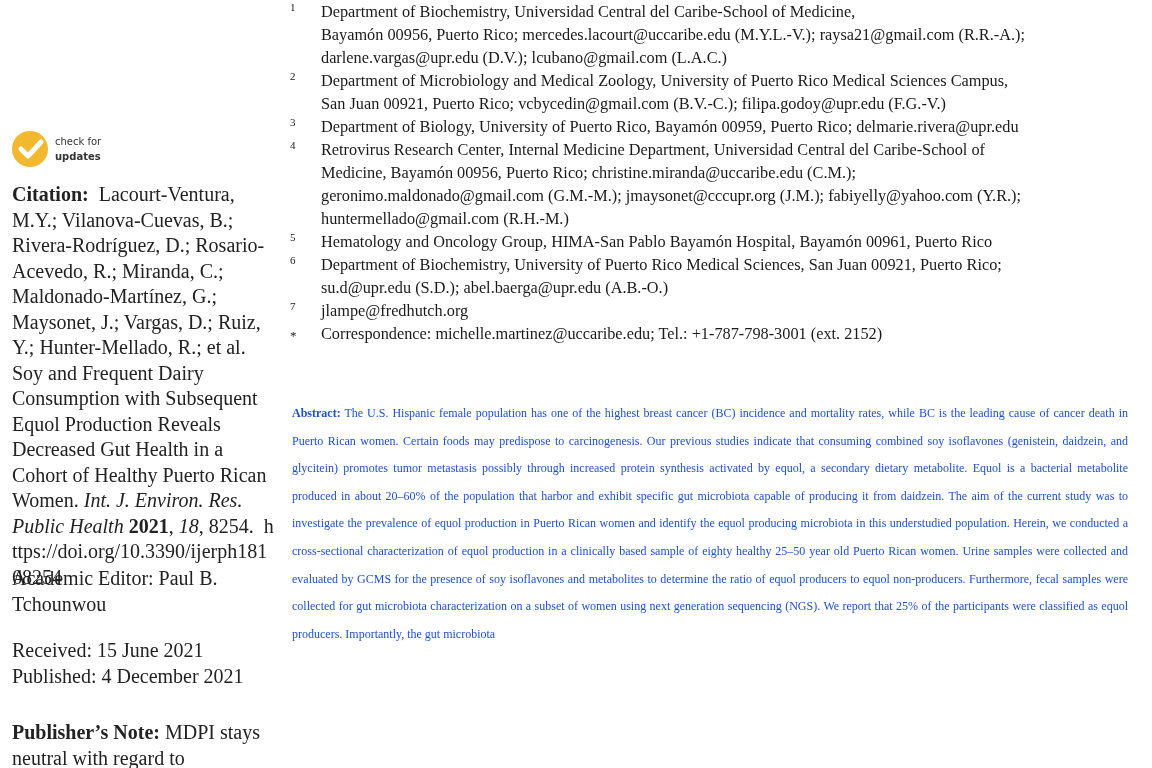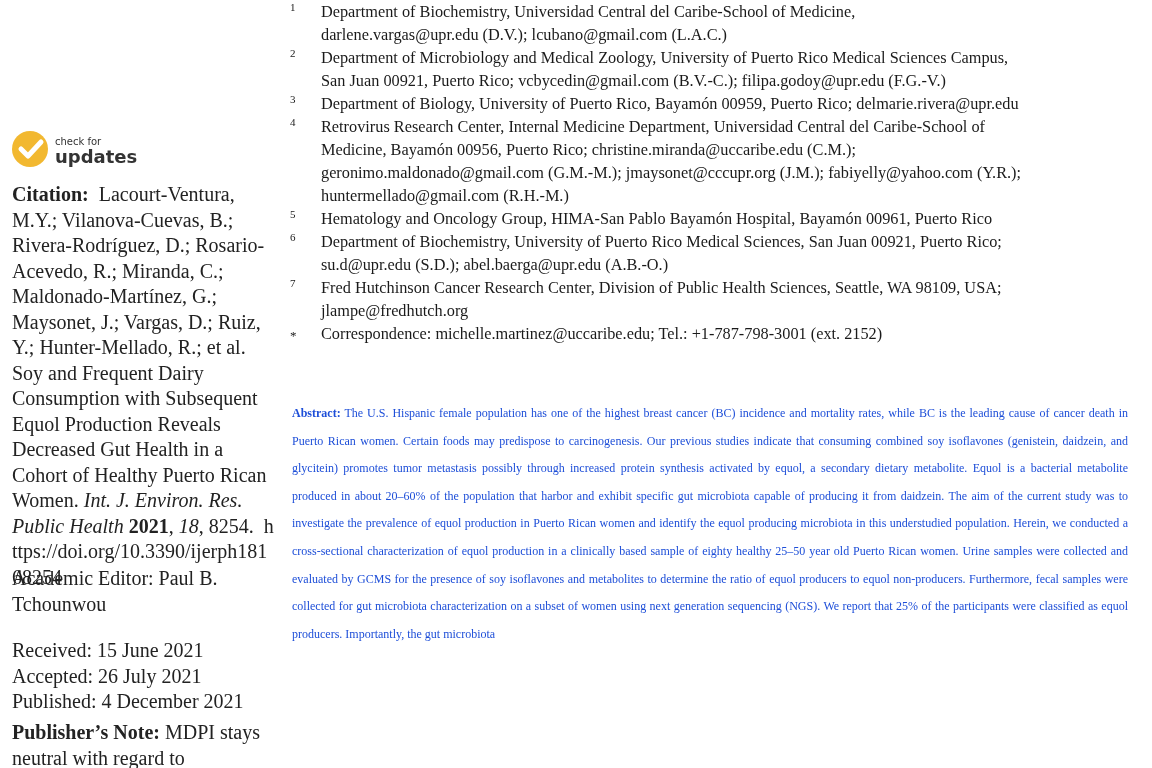--- a/index.html
+++ b/index.html
@@ -3,21 +3,21 @@
 <meta charset="utf-8">
 <style>
   html, body { margin:0; padding:0; background:#ffffff; }
   body { width:1152px; height:768px; overflow:hidden; position:relative; color:#1a1a1a; font-family:"DejaVu Serif", "Liberation Serif", serif; }
   .side { position:absolute; left:12px; top:0; width:262px; font-family:"Liberation Serif", serif; font-size:20px; line-height:25.5px; color:#222; }
   .badge { position:absolute; left:12px; top:131px; display:flex; align-items:center; }
   .badge .circ { width:36px; height:36px; border-radius:50%; background:#f2b830; position:relative; }
   .badge .circ svg { position:absolute; left:0; top:0; }
   .badge .txt { margin-left:7px; font-family:"DejaVu Sans", sans-serif; color:#333; line-height:15px; }
   .badge .t1 { font-size:10px; }
-  .badge .t2 { font-size:18px; font-weight:bold; }
+  .badge .t2 { font-size:10px; font-weight:bold; }
   .citation { position:absolute; left:12px; top:182px; width:262px; }
   .editor { position:absolute; left:12px; top:566px; }
   .dates { position:absolute; left:12px; top:614px;margin-top:24px; }
   .pubnote { position:absolute; left:12px; top:720px; width:262px; }
   b { font-weight:bold; }
   i { font-style:italic; }
   .affs { position:absolute; left:290px; top:0; width:850px; font-family:"Liberation Serif", serif; font-size:16.3px; line-height:23px; }
   .aff { position:relative; padding-left:31px; }
   .aff .num { position:absolute; left:0; top:-4px; font-size:11px; }
   .aff .star { position:absolute; left:0; top:2px; font-size:13px; }
@@ -44,33 +44,33 @@
   <i>Int. J. Environ. Res. Public Health</i>
   <b>2021</b>,
   <i>18</i><span>, 8254.</span>&nbsp;
   <span style="word-break:break-all">https://doi.org/10.3390/ijerph18168254</span>
 </div>
 
 <div class="side editor">Academic Editor: Paul B. Tchounwou</div>
 
 <div class="side dates">
   <div>Received: 15 June 2021</div>
-  <div>Accepted: 26 July 2021</div>
   <div>Published: 4 December 2021</div>
 </div>
 
 <div class="side pubnote">
   <b>Publisher’s Note:</b>
   <span>MDPI stays neutral with regard to jurisdictional claims in</span>
 </div>
 
 <div class="affs" id="affs">
     <div class="aff">
       <span class="num">1</span>
       <div>Department of Biochemistry, Universidad Central del Caribe-School of Medicine,</div>
+      <div>Bayamón 00956, Puerto Rico; mercedes.lacourt@uccaribe.edu (M.Y.L.-V.); raysa21@gmail.com (R.R.-A.);</div>
       <div>darlene.vargas@upr.edu (D.V.); lcubano@gmail.com (L.A.C.)</div>
     </div>
     <div class="aff">
       <span class="num">2</span>
       <div>Department of Microbiology and Medical Zoology, University of Puerto Rico Medical Sciences Campus,</div>
       <div>San Juan 00921, Puerto Rico; vcbycedin@gmail.com (B.V.-C.); filipa.godoy@upr.edu (F.G.-V.)</div>
     </div>
     <div class="aff">
       <span class="num">3</span>
       <div>Department of Biology, University of Puerto Rico, Bayamón 00959, Puerto Rico; delmarie.rivera@upr.edu</div>
@@ -86,21 +86,20 @@
       <span class="num">5</span>
       <div>Hematology and Oncology Group, HIMA-San Pablo Bayamón Hospital, Bayamón 00961, Puerto Rico</div>
     </div>
     <div class="aff">
       <span class="num">6</span>
       <div>Department of Biochemistry, University of Puerto Rico Medical Sciences, San Juan 00921, Puerto Rico;</div>
       <div>su.d@upr.edu (S.D.); abel.baerga@upr.edu (A.B.-O.)</div>
     </div>
     <div class="aff">
       <span class="num">7</span>
-      <div>Fred Hutchinson Cancer Research Center, Division of Public Health Sciences, Seattle, WA 98109, USA;</div>
       <div>jlampe@fredhutch.org</div>
     </div>
     <div class="aff">
       <span class="star">*</span>
       <div>Correspondence: michelle.martinez@uccaribe.edu; Tel.: +1-787-798-3001 (ext. 2152)</div>
     </div>
   </div>
 
 <div class="abstract">
   <b>Abstract:</b>

